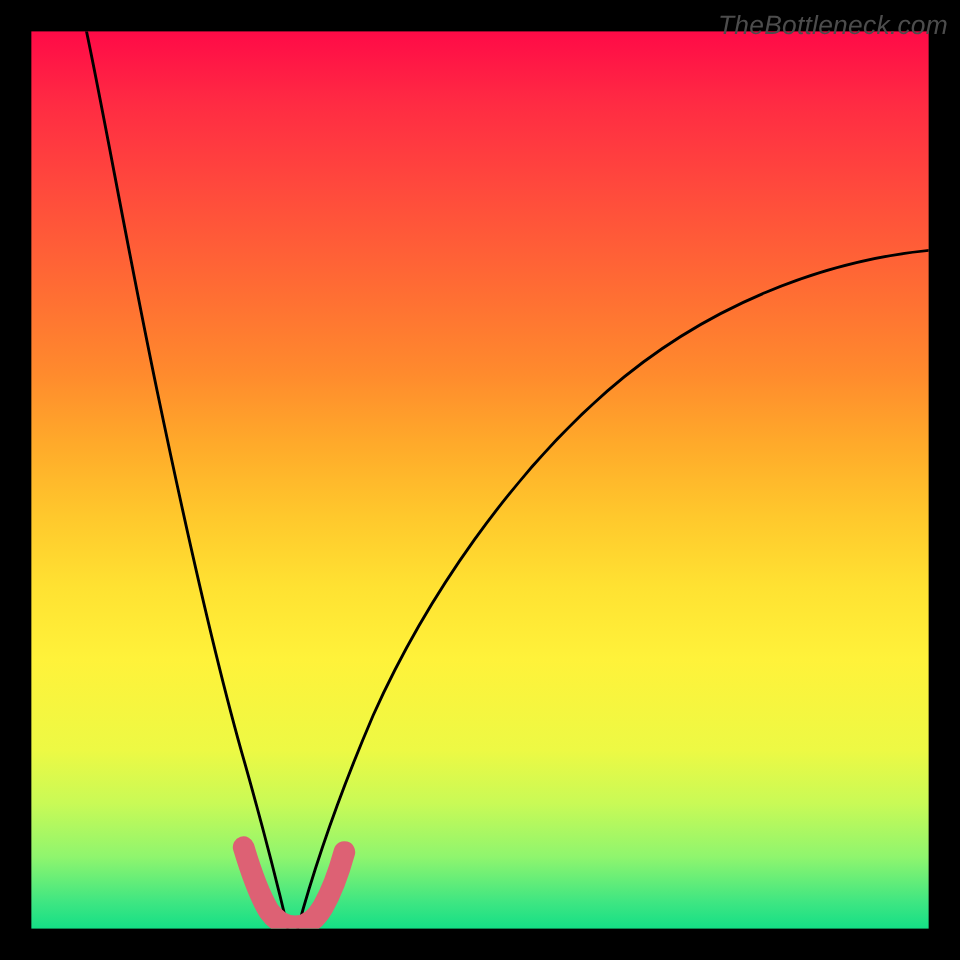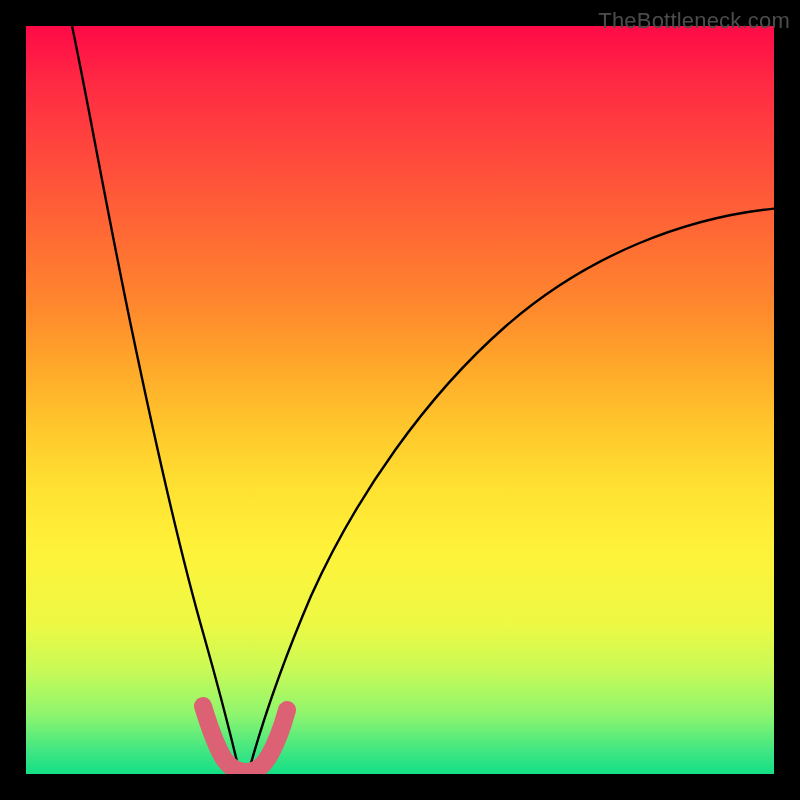--- a/index.html
+++ b/index.html
@@ -42,20 +42,21 @@
   }
   .watermark {
     position: absolute;
     top: 8px;
     right: 10px;
     color: #4c4c4c;
     font-size: 22px;
     font-weight: 400;
     z-index: 5;
     letter-spacing: 0.2px;
+    font-style: italic;
   }
   svg.curves {
     position: absolute;
     inset: 0;
     z-index: 3;
   }
   svg.marker {
     position: absolute;
     inset: 0;
     z-index: 4;

